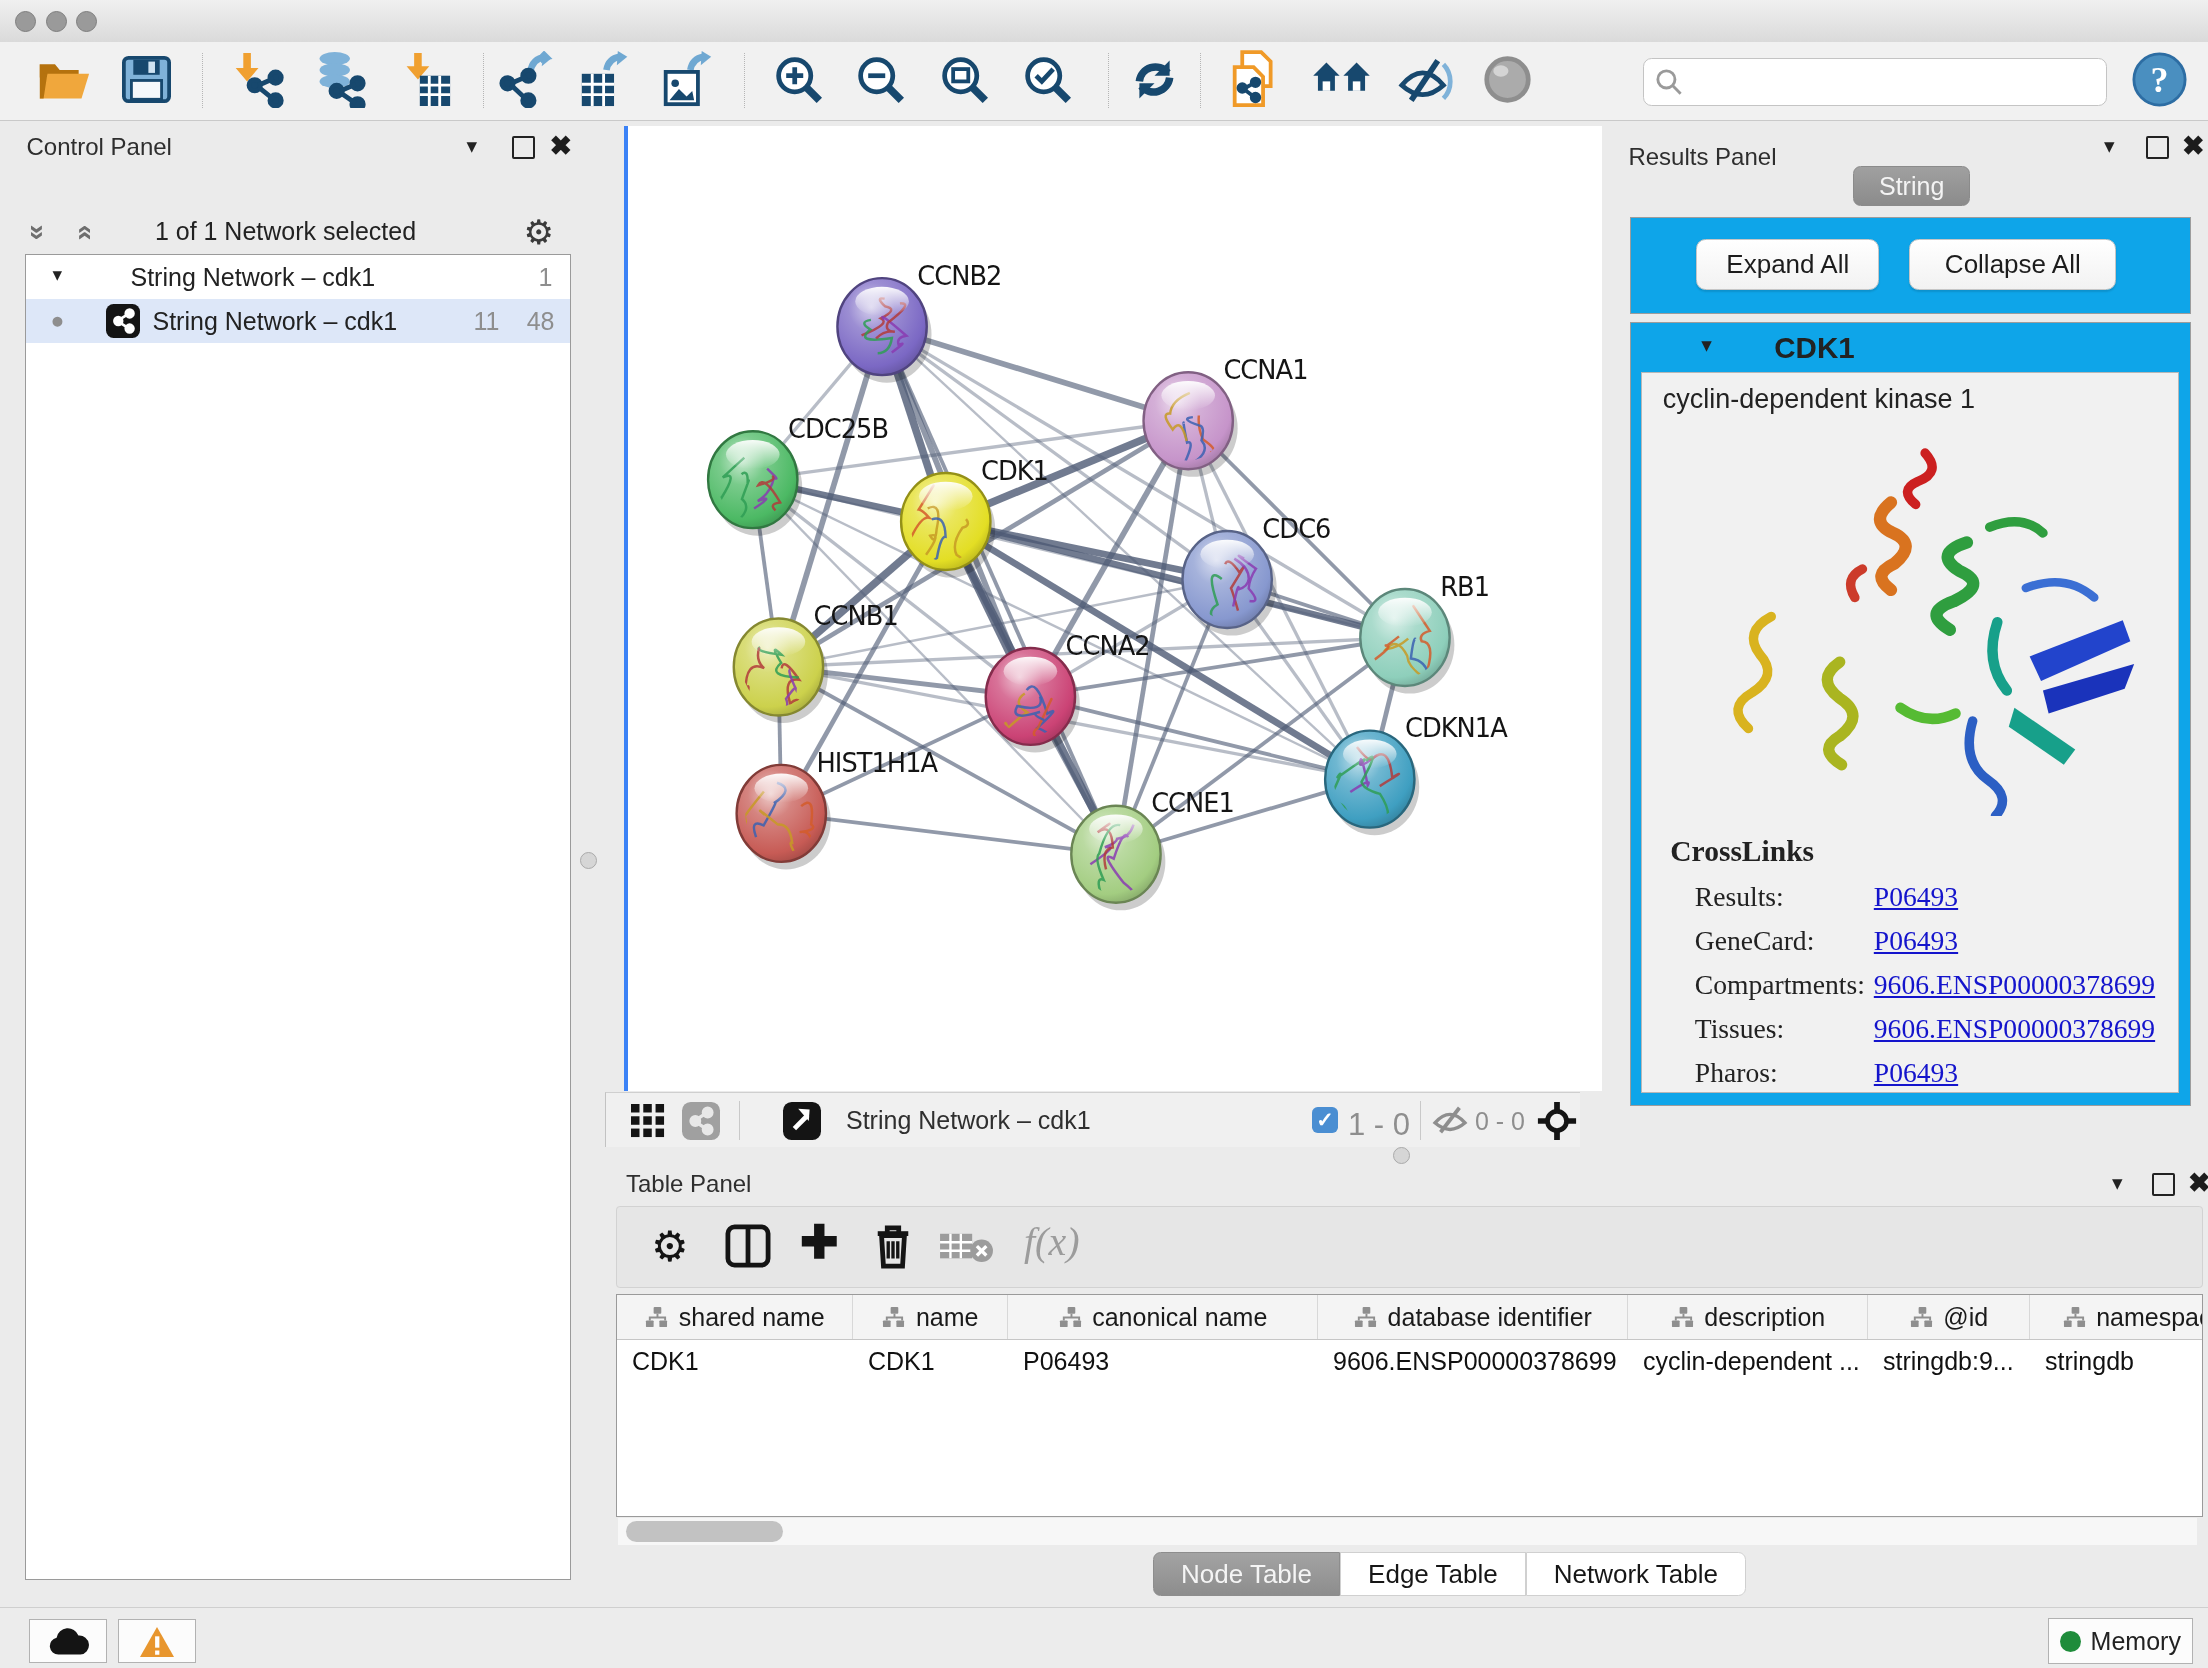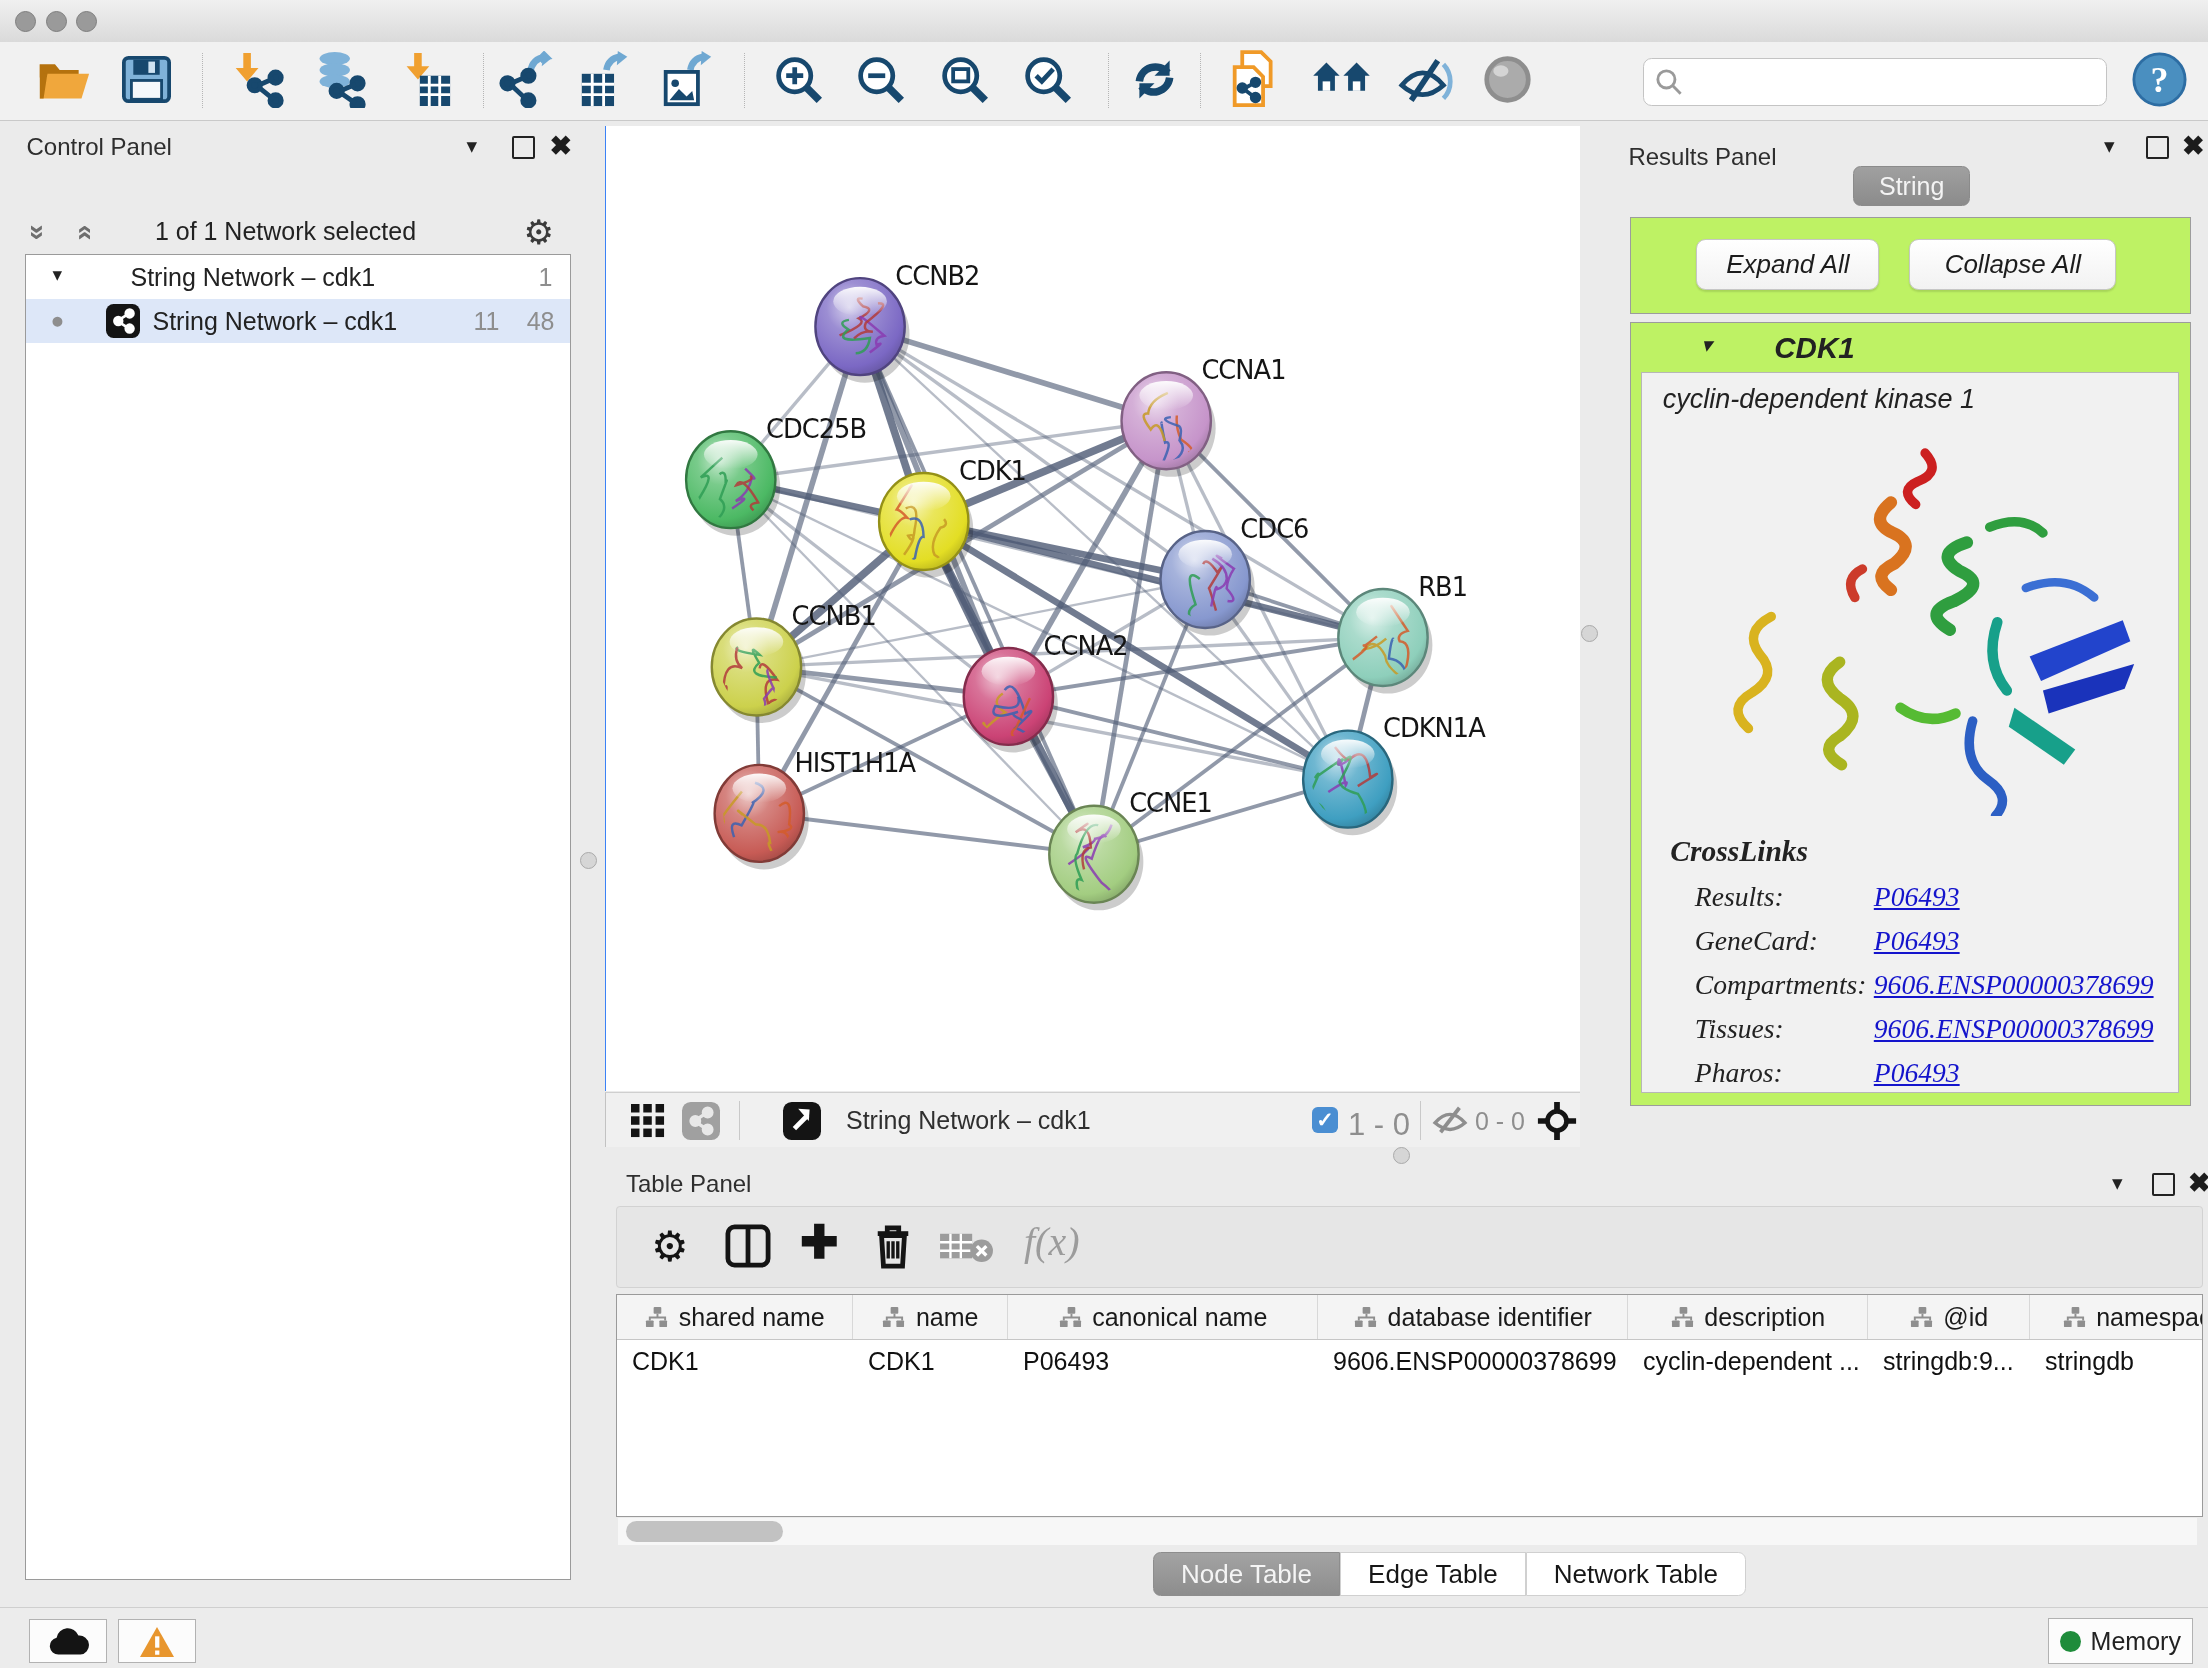--- a/index.html
+++ b/index.html
@@ -30,28 +30,28 @@
   .tab.active{background:linear-gradient(#a0a0a0,#8b8b8b);color:#f4f4f4;border:1px solid #8b8b8b;border-radius:7.6px;}
   .tab.last{border-radius:0 7.6px 7.6px 0;}
   
   .ctrl-list{left:15px;top:255px;width:544px;height:1324px;background:#fff;border:1.9px solid #9a9a9a;}
   .tree-row{position:relative;height:44px;font-size:25px;}
   .tree-row .lbl{position:absolute;top:7.6px;}
   .tree-row.selected{background:#dde7f8;}
   .badge-share{position:absolute;width:34px;height:34px;background:#141414;border-radius:7.6px;top:4.8px;}
   .graytxt{color:#8e8e8e;}
   
-  .netcanvas{left:605px;top:126px;width:974px;height:965px;background:#fff;border-left:1px solid #3b82f6;}
+  .netcanvas{left:624px;top:126px;width:974px;height:965px;background:#fff;border-left:4px solid #3b82f6;}
   .netbar{left:605px;top:1092px;width:974px;height:54px;background:#f0f0f0;border-top:1px solid #cfcfcf;border-left:1px solid #c2c2c2;}
   .netbar .vsep{position:absolute;top:7.6px;height:39px;border-left:1px solid #c9c9c9;}
   .checkbox{position:absolute;width:26px;height:26px;background:#4a8ed2;border-radius:5.7px;color:#fff;
     font-size:21px;text-align:center;line-height:26px;font-weight:bold;}
   .handle{position:absolute;width:15px;height:15px;border-radius:50%;background:#d6d6d6;border:1px solid #aaa;}
   
-  .rp-box{border:1.9px solid #9c9c9c;background:#bef264;font-style:italic;}
+  .rp-box{border:1.9px solid #9c9c9c;background:#0ea5e9;}
   .btn{display:inline-block;background:linear-gradient(#ffffff,#f2f2f2);border:1px solid #c6c6c6;border-radius:9.5px;
     height:49px;line-height:49px;font-size:26px;color:#1c1c1c;text-align:center;box-shadow:0 1.9px 1.9px rgba(0,0,0,.12);}
   .serif{font-family:"Liberation Serif",serif;}
   .xlink{color:#1414cc;text-decoration:underline;}
   .xl-row{position:relative;height:44px;font-size:27.6px;}
   
   .tp-toolbar{left:616px;top:1206px;width:1585px;height:80px;background:#e6e6e6;border:1px solid #d2d2d2;border-radius:3.8px;}
   .tbl{left:616px;top:1294px;width:1585px;height:221px;background:#fff;border:1.9px solid #9a9a9a;overflow:hidden;}
   .thead{display:flex;height:44px;background:#f4f4f4;border-bottom:1.9px solid #c6c6c6;}
   .th{display:flex;align-items:center;justify-content:center;gap:9.5px;font-size:25px;color:#1a1a1a;

